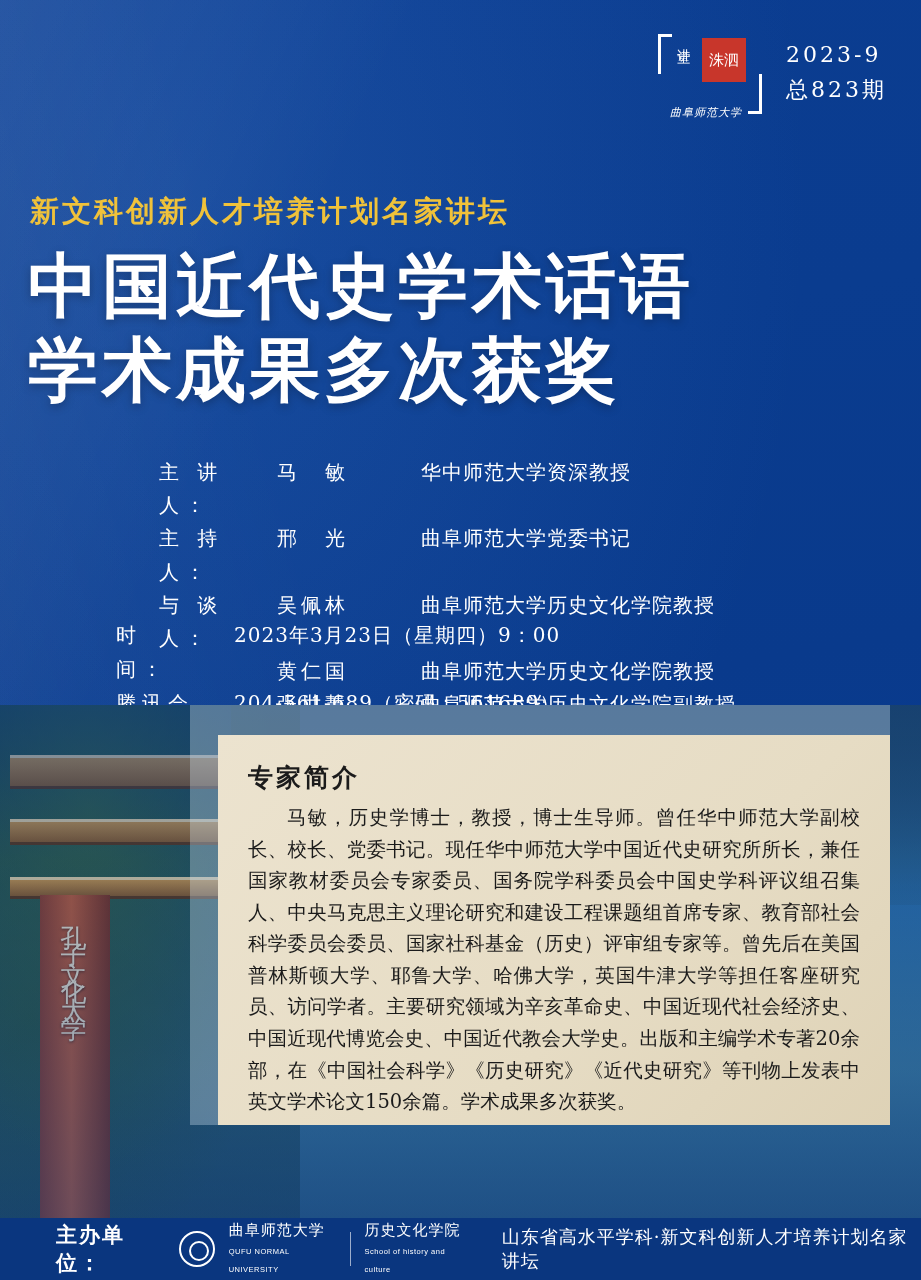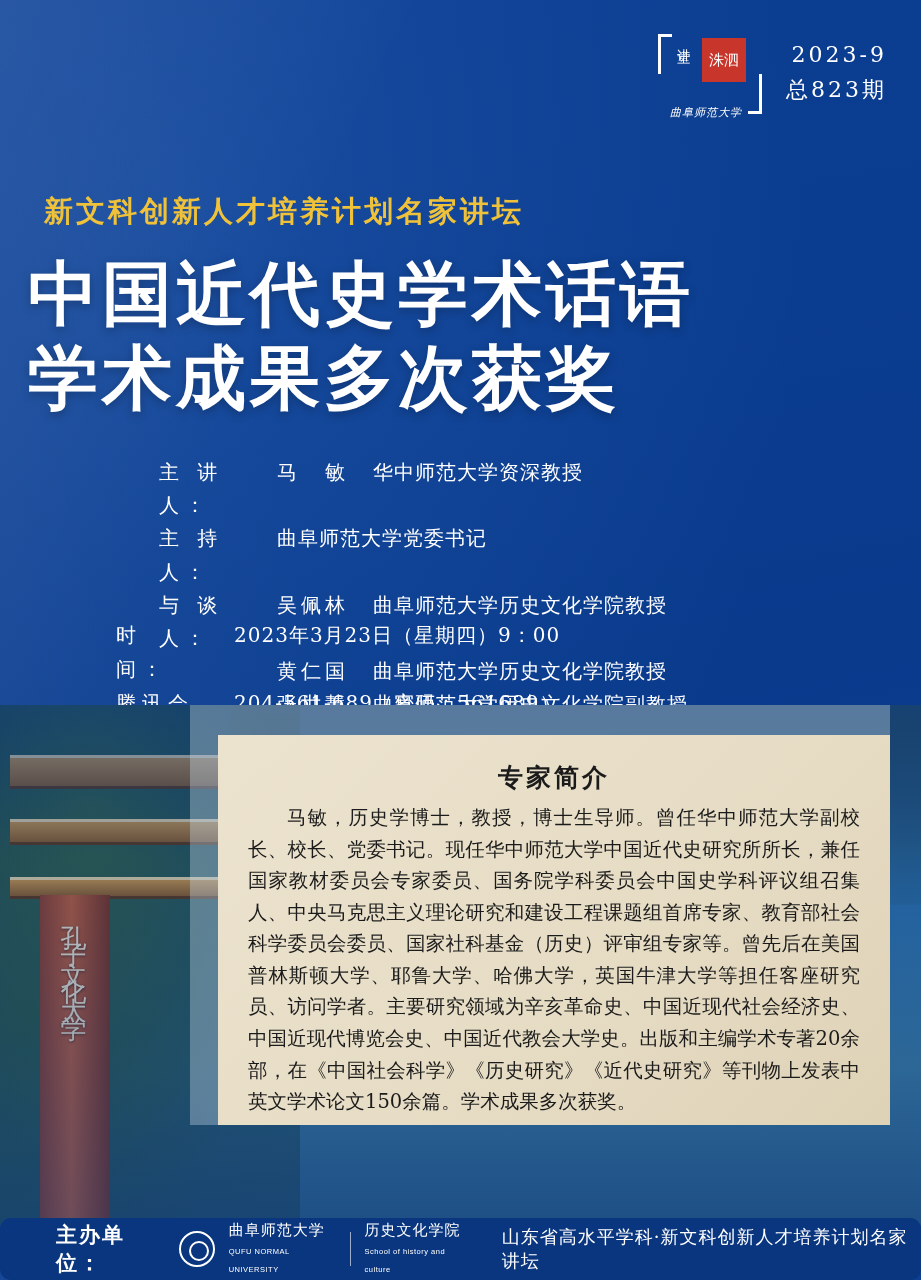--- a/index.html
+++ b/index.html
@@ -79,64 +79,62 @@
     left: 12px; bottom: 10px;
     font-family: "DejaVu Serif", serif;
     font-size: 11px;
     letter-spacing: 1px;
     white-space: nowrap;
     font-style: italic;
   }
   .issue {
     color: #ffffff;
     font-family: "DejaVu Serif", serif;
-    text-align: right;
+    text-align: left;
     padding-top: 8px;
   }
   .issue .line1 { font-size: 22px; letter-spacing: 3px; }
   .issue .line2 { font-size: 22px; letter-spacing: 3px; margin-top: 8px; }
 
   
   .series {
     position: absolute;
     left: 30px; top: 192px;
     color: #f0c23a;
     font-family: "DejaVu Serif", serif;
     font-weight: bold;
     font-size: 29px;
     letter-spacing: 3px;
-    margin-left: 14px;
   }
   .maintitle {
     position: absolute;
     left: 28px; top: 244px;
     color: #ffffff;
     font-family: "DejaVu Sans", sans-serif;
     font-weight: bold;
     font-size: 70px;
     line-height: 1.20;
     letter-spacing: 4px;
     text-shadow: 0 3px 10px rgba(0,0,0,0.25);
-    margin-top: 8px;
   }
 
   
   .credits {
     position: absolute;
     left: 116px; top: 456px;
     color: #ffffff;
     font-family: "DejaVu Serif", serif;
     font-size: 20px;
     line-height: 1.66;
     letter-spacing: 1px;
   }
   .credits .row { display: flex; }
   .credits .lab { width: 118px; letter-spacing: 6px; flex: none; margin-left: 43px; }
   .credits .nm  { width: 96px; flex: none; letter-spacing: 4px; }
-  .credits .ds  { flex: 1; }
+  .credits .ds  { flex: 1; margin-left: 48px; }
   .credits .indent .lab { visibility: hidden; }
 
   .info {
     position: absolute;
     left: 116px; top: 618px;
     color: #ffffff;
     font-family: "DejaVu Serif", serif;
     font-size: 20px;
     line-height: 1.7;
     letter-spacing: 1px;
@@ -213,21 +211,20 @@
   }
   .bio {
     position: absolute;
     left: 218px; top: 735px;
     width: 672px; height: 390px;
     background: linear-gradient(135deg, #ece3cf 0%, #e6dcc4 60%, #ded2b6 100%);
     padding: 26px 30px 20px 30px;
     color: #1b1b1b;
   }
   .bio h3 {
-    text-align: center;
     font-family: "DejaVu Serif", serif;
     font-size: 25px;
     font-weight: bold;
     letter-spacing: 3px;
     margin-bottom: 8px;
   }
   .bio p {
     font-family: "DejaVu Serif", serif;
     font-size: 19.5px;
     line-height: 1.62;
@@ -239,21 +236,20 @@
   
   .footer {
     position: absolute;
     left: 0; bottom: 0;
     width: 921px; height: 62px;
     background: #0a367f;
     display: flex;
     align-items: center;
     padding-left: 56px;
     gap: 14px;
-    border-radius: 11px;
   }
   .footer .flabel {
     color: #ffffff;
     font-family: "DejaVu Serif", serif;
     font-size: 21px;
     font-weight: bold;
     letter-spacing: 2px;
   }
   .logo-mark {
     width: 36px; height: 36px;
@@ -313,20 +309,21 @@
   </div>
 
   <div class="credits">
     <div class="row">
       <span class="lab">主 讲 人：</span>
       <span class="nm">马　敏</span>
       <span class="ds">华中师范大学资深教授</span>
     </div>
     <div class="row">
       <span class="lab">主 持 人：</span>
+      <span class="nm">邢　光</span>
       <span class="ds">曲阜师范大学党委书记</span>
     </div>
     <div class="row">
       <span class="lab">与 谈 人：</span>
       <span class="nm">吴佩林</span>
       <span class="ds">曲阜师范大学历史文化学院教授</span>
     </div>
     <div class="row indent">
       <span class="lab"></span>
       <span class="nm">黄仁国</span>

